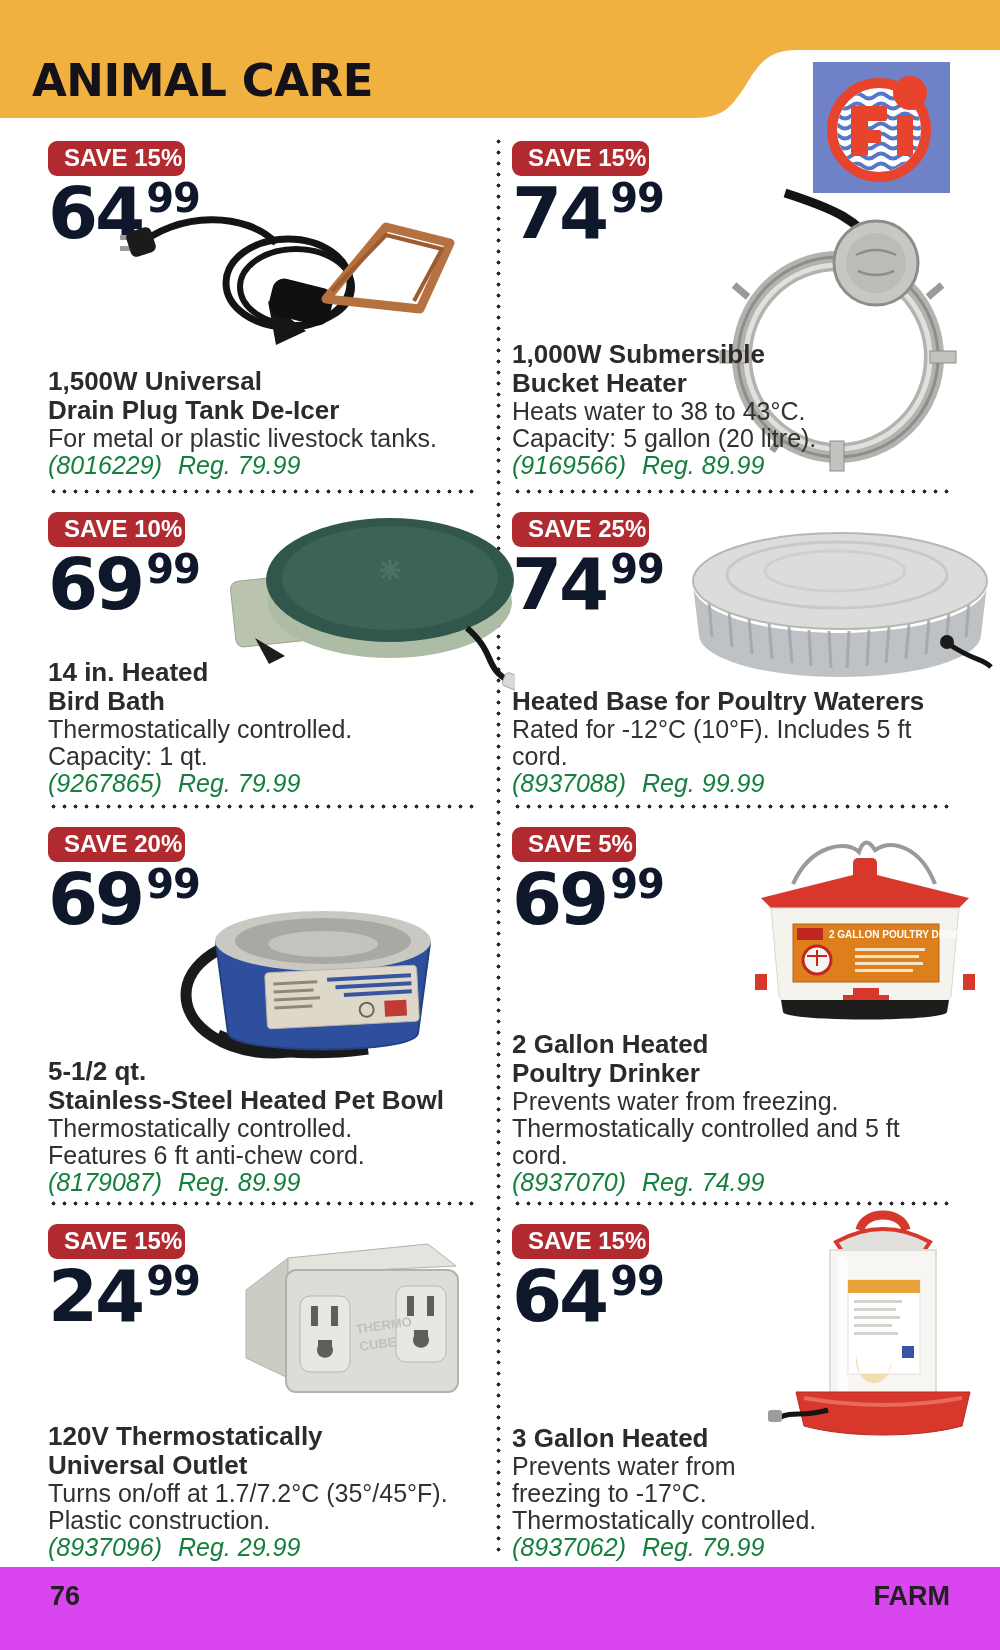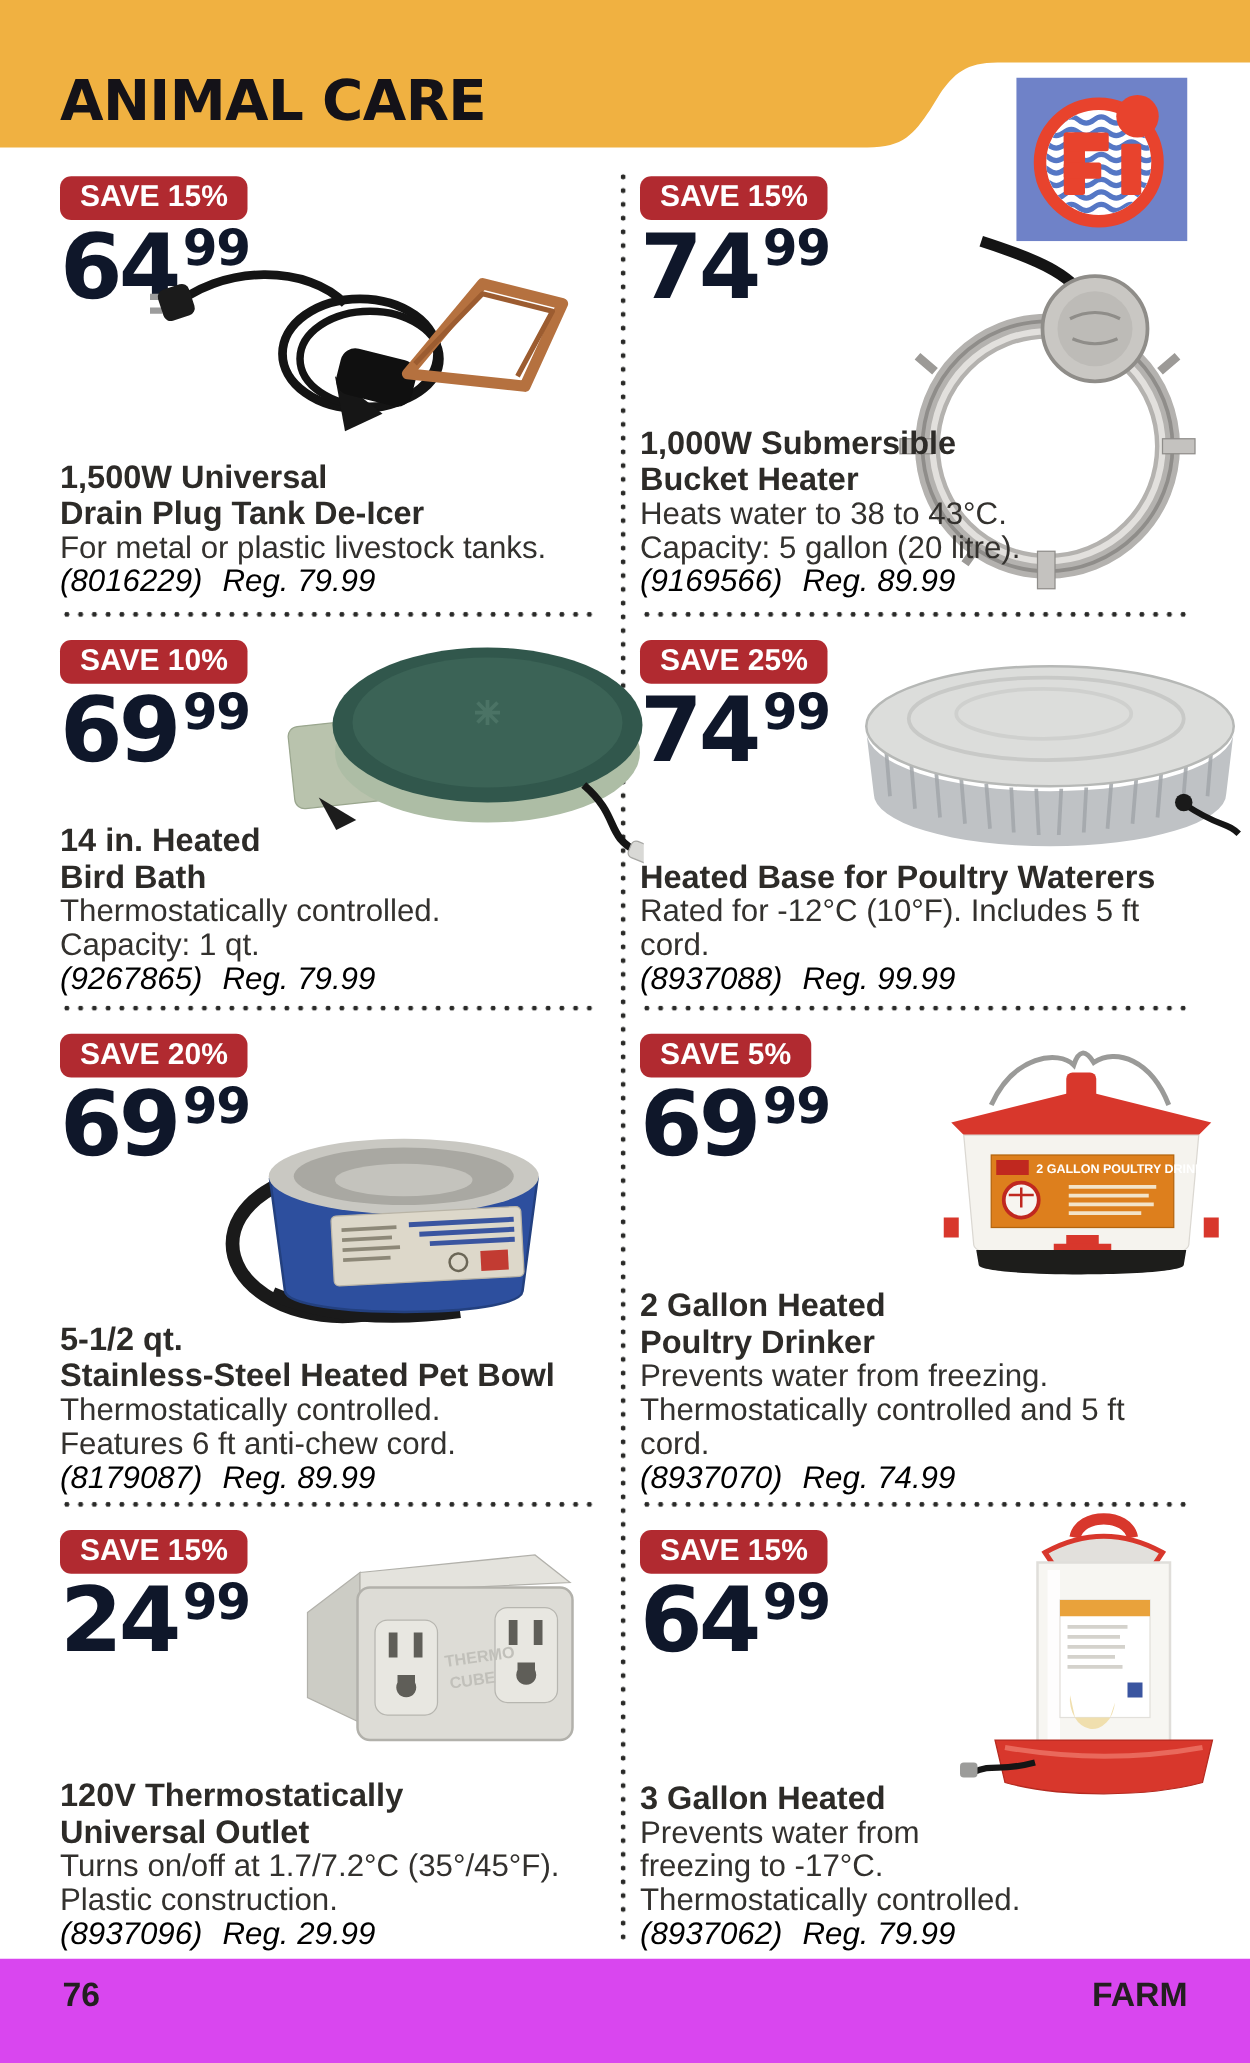--- a/index.html
+++ b/index.html
@@ -1,45 +1,45 @@
 <!DOCTYPE html>
 <html><head>
 <meta charset="utf-8">
 <style>
   html,body { margin:0; padding:0; background:#ffffff; }
   .page { position:relative; width:1000px; height:1650px; background:#ffffff; overflow:hidden;
           font-family:"Liberation Sans", sans-serif; color:#2e2c2a; }
 
   
   .header-svg { position:absolute; left:0; top:0; }
-  .page-title { position:absolute; left:48px; top:54px; font-size:45px; font-weight:900;
+  .page-title { position:absolute; left:32px; top:54px; font-size:45px; font-weight:900;
                 letter-spacing:-0.5px; color:#141218; font-family:"DejaVu Sans", sans-serif; }
   .logo { position:absolute; left:813px; top:62px; }
 
   
   .hdot { position:absolute; height:5px;
           background-image:radial-gradient(circle, #2a2a28 1.8px, rgba(0,0,0,0) 2.2px);
           background-size:11px 5px; background-repeat:repeat-x; }
   .vdot { position:absolute; width:5px;
           background-image:radial-gradient(circle, #2a2a28 1.8px, rgba(0,0,0,0) 2.2px);
           background-size:5px 11px; background-repeat:repeat-y; }
 
   
   .cell { position:absolute; }
   .badge { display:inline-block; background:#b12a30; color:#ffffff; font-weight:bold;
-           font-size:24px; line-height:26px; padding:4px 16px 5px 16px; border-radius:9px; }
+           font-size:24px; line-height:26px; padding:4px 3px 5px 16px; border-radius:9px; }
   .row1 .badge-wrap { margin-top:10px; }
   .badge-wrap { margin-top:20px; }
   .price { margin-top:4px; font-family:"DejaVu Sans", sans-serif; font-weight:bold;
            color:#0f172a; font-size:72px; line-height:66px; letter-spacing:-3px; }
   .price .cents { font-size:40px; letter-spacing:-1px; position:relative; top:-26px; margin-left:4px; }
   .tblock { position:absolute; left:0; }
   .t1 { font-size:26px; font-weight:bold; color:#2d2b28; line-height:29px; }
   .d1 { font-size:25px; color:#33312e; line-height:27px; }
-  .sk { font-size:25px; color:#000000; font-style:italic; line-height:27px; }
+  .sk { font-size:25px; color:#15803d; font-style:italic; line-height:27px; }
   .sk .reg { margin-left:16px; }
   .pimg { position:absolute; }
 
   
   .footer { position:absolute; left:0; top:1567px; width:1000px; height:83px; background:#d946ef; }
   .footer .pgnum  { position:absolute; left:50px;  top:14px; font-size:27px; font-weight:bold; color:#231f20; }
   .footer .sect   { position:absolute; right:50px; top:14px; font-size:27px; font-weight:bold; color:#231f20; }
 </style>
 </head>
 <body>

